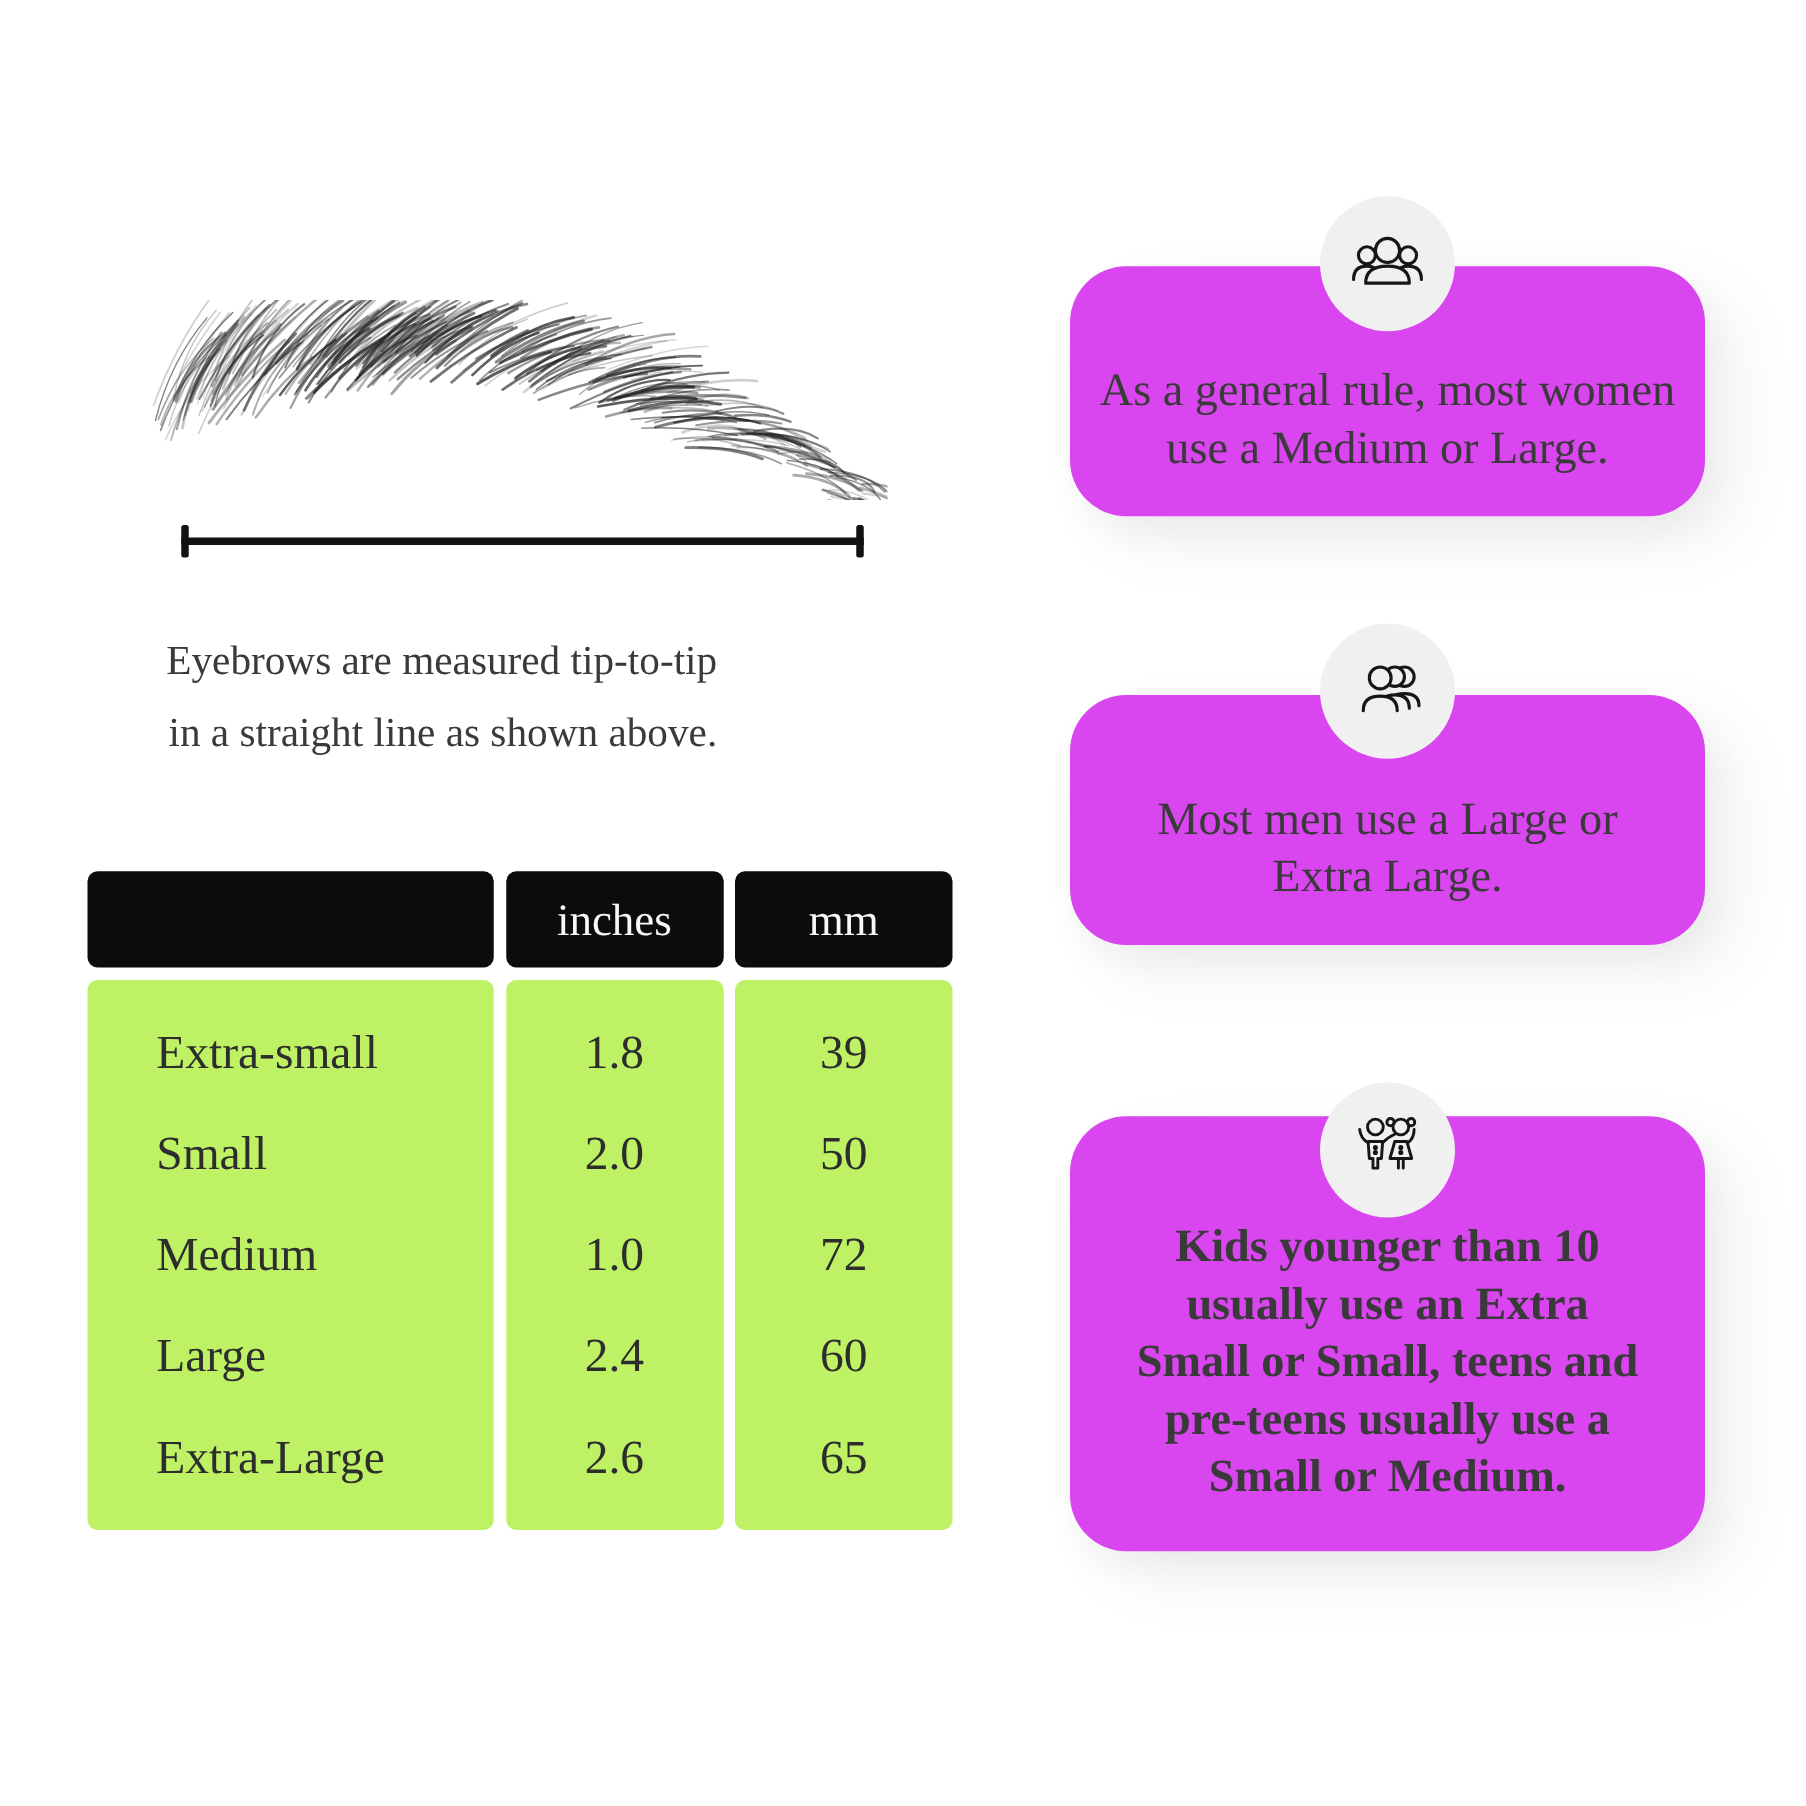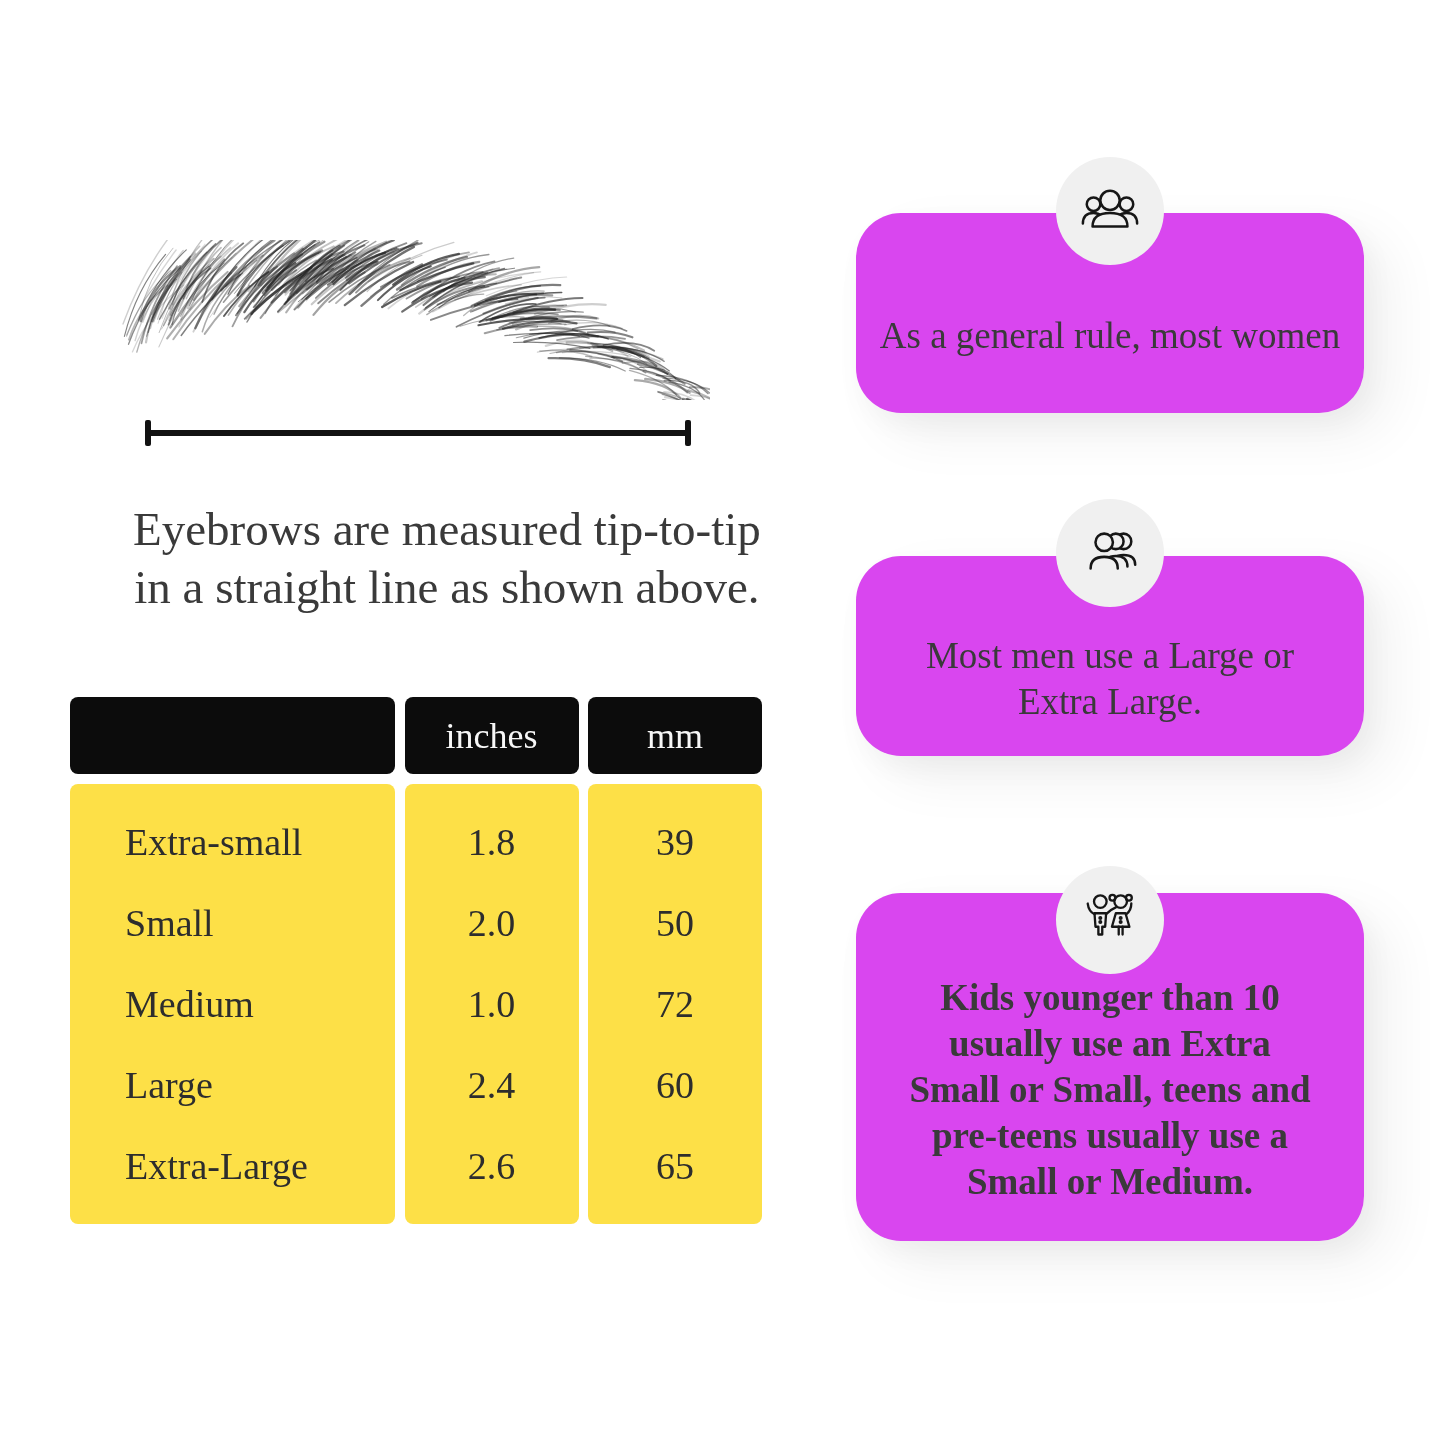--- a/index.html
+++ b/index.html
@@ -7,28 +7,28 @@
     width:1445px;height:1445px;position:relative;background:#ffffff;
     font-family:"Liberation Serif","DejaVu Serif",serif;color:#383838;overflow:hidden;
   }
   
   .brow-svg{position:absolute;left:110px;top:240px;width:600px;height:160px;}
   .measure-line{position:absolute;left:145px;top:420px;width:546px;height:26px;}
   .measure-line .bar{position:absolute;left:0;top:10px;width:100%;height:6px;background:#121212;}
   .measure-line .cap{position:absolute;top:0;width:6px;height:26px;background:#121212;border-radius:2px;}
   .measure-line .cap.left{left:0;}
   .measure-line .cap.right{right:0;}
-  .caption{position:absolute;left:133px;top:500px;font-size:47px;line-height:58px;color:#3a3a3a;text-align:center;white-space:nowrap;}
+  .caption{position:absolute;left:133px;top:500px;font-size:33px;line-height:58px;color:#3a3a3a;text-align:right;white-space:nowrap;}
   
   .size-table{position:absolute;left:70px;top:697px;width:552px;}
   .thead,.tbody{display:grid;grid-template-columns:325px 174px 174px;column-gap:9.5px;}
   .hcell{height:77px;background:#0c0c0c;border-radius:8px;display:flex;align-items:center;justify-content:center;
          color:#f7f7f7;font-size:36px;}
   .tbody{margin-top:10px;}
-  .tcol{background:#fde047;border-radius:8px;height:440px;padding-top:17px;box-sizing:border-box;}
+  .tcol{background:#bef264;border-radius:8px;height:440px;padding-top:17px;box-sizing:border-box;}
   .trow{height:81px;display:flex;align-items:center;font-size:38px;color:#2d2d2d;}
   .tcol.labels .trow{justify-content:flex-start;padding-left:55px;}
   .tcol.nums .trow{justify-content:center;text-align:right;}
   
   .card{position:absolute;left:856px;width:508px;background:#d946ef;border-radius:45px;
         box-shadow:26px 22px 55px rgba(0,0,0,0.06),6px 12px 28px rgba(0,0,0,0.04);
         display:flex;flex-direction:column;justify-content:center;align-items:center;
         padding-top:46px;box-sizing:border-box;}
   .card-1{top:213px;height:200px;}
   .card-2{top:556px;height:200px;}
@@ -395,20 +395,21 @@
       <div class="trow">72</div>
       <div class="trow">60</div>
       <div class="trow">65</div>
     </div>
   </div>
 </div>
 
 <div class="card card-1">
   <div class="card-text">
     <div>As a general rule, most women</div>
+    <div>use a Medium or Large.</div>
   </div>
 </div>
 <div class="card card-2">
   <div class="card-text">
     <div>Most men use a Large or</div>
     <div>Extra Large.</div>
   </div>
 </div>
 <div class="card card-3">
   <div class="card-text">

